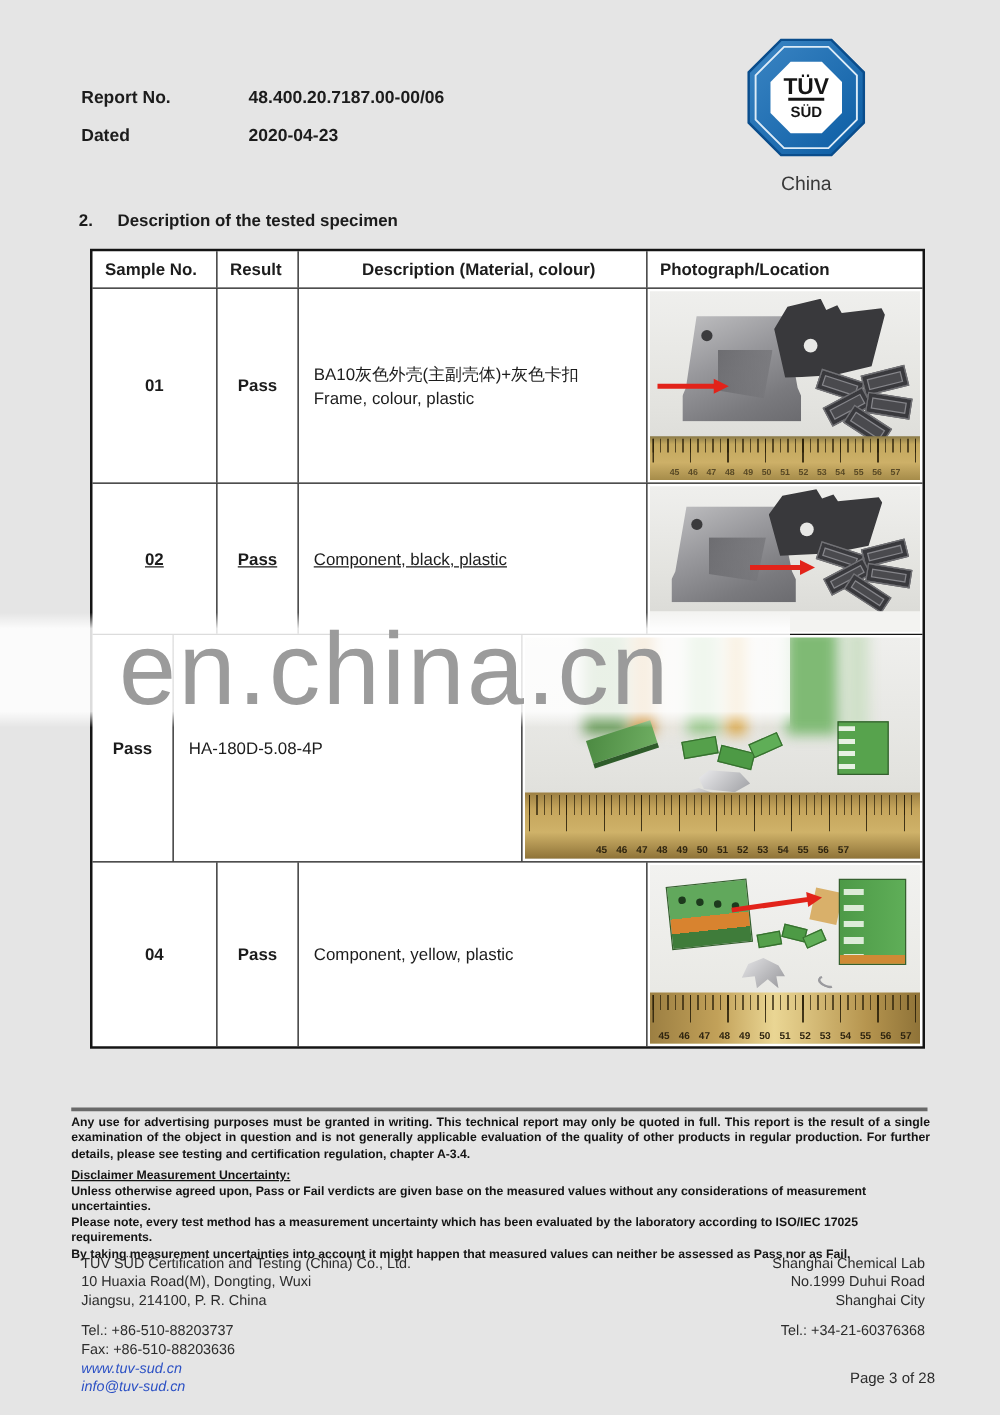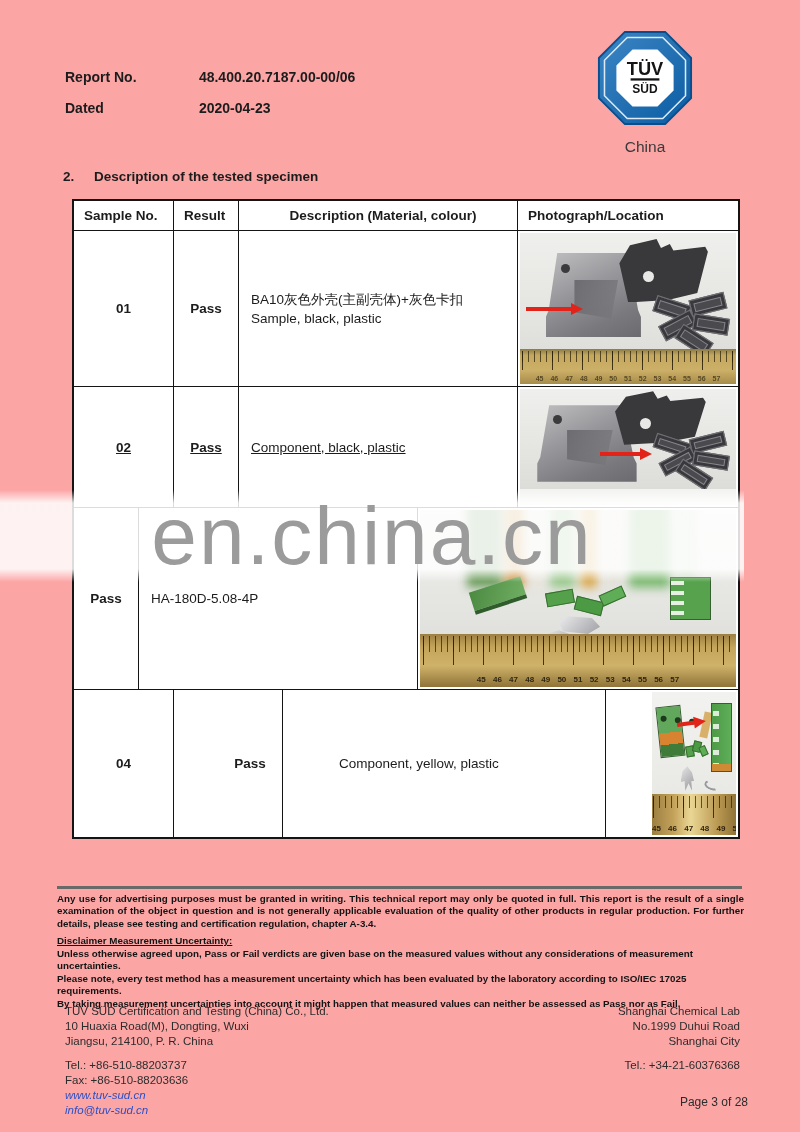--- a/index.html
+++ b/index.html
@@ -1,18 +1,18 @@
 <!DOCTYPE html>
 <html><head>
 <meta charset="utf-8">
 <style>
   :root{ --red:#e2231a; --ink:#1c1c1c; }
   *{ margin:0; padding:0; box-sizing:border-box; }
   body{ width:800px; height:1132px; background:#ffffff; font-family:"Liberation Sans",sans-serif; color:var(--ink); }
-  .page{ position:relative; width:800px; height:1132px; background:#fca5a5; overflow:hidden; }
+  .page{ position:relative; width:800px; height:1132px; background:#e5e5e5; overflow:hidden; }
 
   
   .report-meta{ position:absolute; left:65px; top:66px; font-size:14px; font-weight:bold; }
   .meta-row{ height:31px; line-height:22px; }
   .meta-label{ display:inline-block; width:130px; }
 
   
   .logo-wrap{ position:absolute; left:597px; top:30px; width:96px; text-align:center; }
   .logo-caption{ margin-top:8px; font-size:15.5px; color:#3a3a3a; }
 
@@ -27,21 +27,21 @@
   .cell{ border-right:1px solid #141414; }
   .cell:last-child{ border-right:none; }
   .c1{ width:100px; display:flex; align-items:center; justify-content:center; font-weight:bold; font-size:13.5px; }
   .c2{ width:65px;  display:flex; align-items:center; justify-content:center; font-weight:bold; font-size:13.5px; }
   .c3{ width:279px; display:flex; flex-direction:column; justify-content:center; padding-left:12px; font-size:13.5px; line-height:19px; }
   .c4{ flex:1; padding:2px; }
   .thead{ height:30px; }
   .thead .c1,.thead .c2{ justify-content:flex-start; padding-left:10px; }
   .thead .c3{ justify-content:center; }
   .thead .cell{ font-weight:bold; font-size:13.5px; display:flex; align-items:center; padding-left:10px; }
-  .r1{ height:156px; } .r2{ height:121px;text-decoration:underline; } .r3{ height:182px; } .r4{ height:147px;gap:44px; }
+  .r1{ height:156px; } .r2{ height:121px;text-decoration:underline; } .r3{ height:182px; } .r4{ height:147px; }
 
   
   .photo{ position:relative; width:100%; height:100%; overflow:hidden;
           background:linear-gradient(180deg,#efefed 0%,#e3e3df 60%,#d8d8d4 100%); }
   .photo *{ position:absolute; }
 
   .gray-frame{ left:12%; top:13%; width:44%; height:56%;
     clip-path:polygon(12% 0,86% 0,97% 68%,100% 76%,100% 100%,0 100%,0 76%,3% 68%);
     background:linear-gradient(155deg,#bfbfc1 0%,#98989c 40%,#7a7a7e 75%,#6b6b6f 100%); }
   .frame-hole{ left:16%; top:13%; width:9px; height:9px; border-radius:50%; background:#3b3b3d; }
@@ -109,21 +109,21 @@
   .tan-part{ left:60%; top:14%; width:10%; height:18%; background:#d9b06a; transform:rotate(12deg); }
   .tblockR{ right:5%; top:8%; width:25%; height:48%;
     background:linear-gradient(90deg,#4d9a47,#5fae58); border:1px solid #35602f; }
   .slots{ left:6%; top:10%; bottom:10%; width:30%;
     background:repeating-linear-gradient(180deg,#dcecd8 0 5px,transparent 5px 13px); }
   .orange-edge{ left:0; right:0; bottom:0; height:10%; background:#cf8a35; }
   .metal-clip4{ left:34%; top:52%; width:16%; height:17%; background:linear-gradient(135deg,#e6e6e8,#97979b);
     clip-path:polygon(15% 20%,50% 0,85% 25%,100% 60%,80% 60%,85% 100%,60% 70%,35% 100%,30% 60%,0 65%); }
 
   
-  .watermark{ position:absolute; left:0; top:490px; width:744px; height:92px; z-index:6;
+  .watermark{ position:absolute; left:0; top:490px; width:632px; height:92px; z-index:6;
     display:flex; align-items:center; justify-content:center;
     background:linear-gradient(180deg,rgba(255,255,255,0) 0%,rgba(255,255,255,.85) 14%,rgba(255,255,255,.85) 86%,rgba(255,255,255,0) 100%); }
   .watermark span{ font-size:82px; color:#9b9b9b; letter-spacing:2px; line-height:1; }
 
   
   .rule-line{ position:absolute; left:57px; top:886px; width:685px; height:3px; background:#696969; }
   .disc{ position:absolute; left:57px; width:687px; font-size:9.8px; font-weight:bold; line-height:12.4px; color:#141414; }
   .disc-general{ top:893px; text-align:justify; }
   .disc-title{ top:935px; text-decoration:underline; }
   .disc-lines{ top:948px; }
@@ -180,21 +180,21 @@
       <div class="cell c2">Result</div>
       <div class="cell c3">Description (Material, colour)</div>
       <div class="cell c4" style="display:flex;align-items:center;padding-left:10px;">Photograph/Location</div>
     </div>
 
     <div class="trow r1">
       <div class="cell c1">01</div>
       <div class="cell c2">Pass</div>
       <div class="cell c3">
         <div>BA10灰色外壳(主副壳体)+灰色卡扣</div>
-        <div>Sample, black, plastic</div>
+        <div>Frame, colour, plastic</div>
       </div>
       <div class="cell c4">
         <div class="photo">
           <div class="gray-frame">
             <div class="frame-hole"></div>
             <div class="frame-shade"></div>
           </div>
           <div class="black-plate">
             <div class="plate-hole"></div>
           </div>

